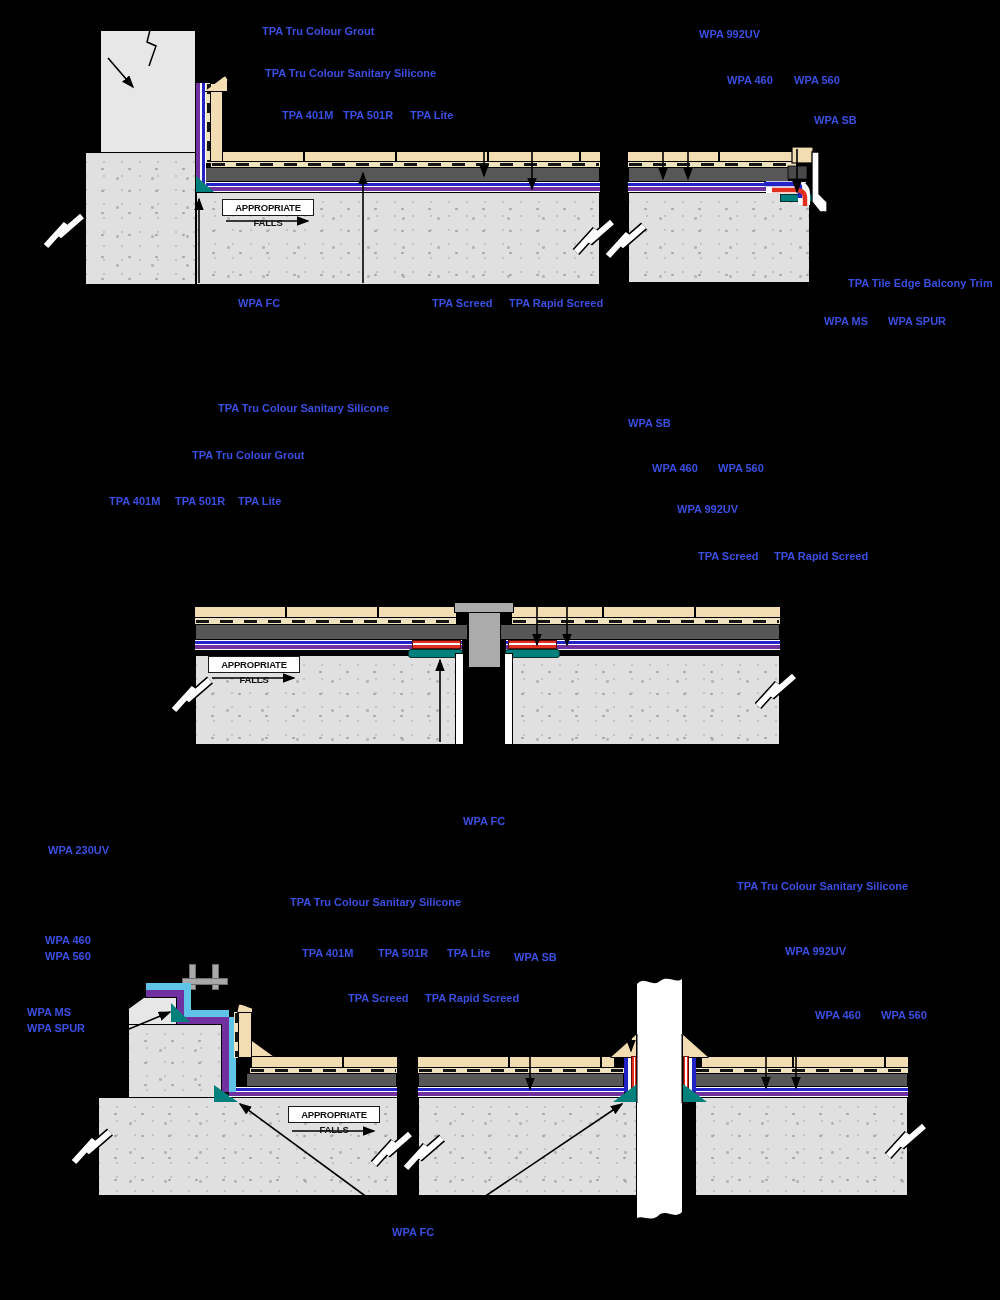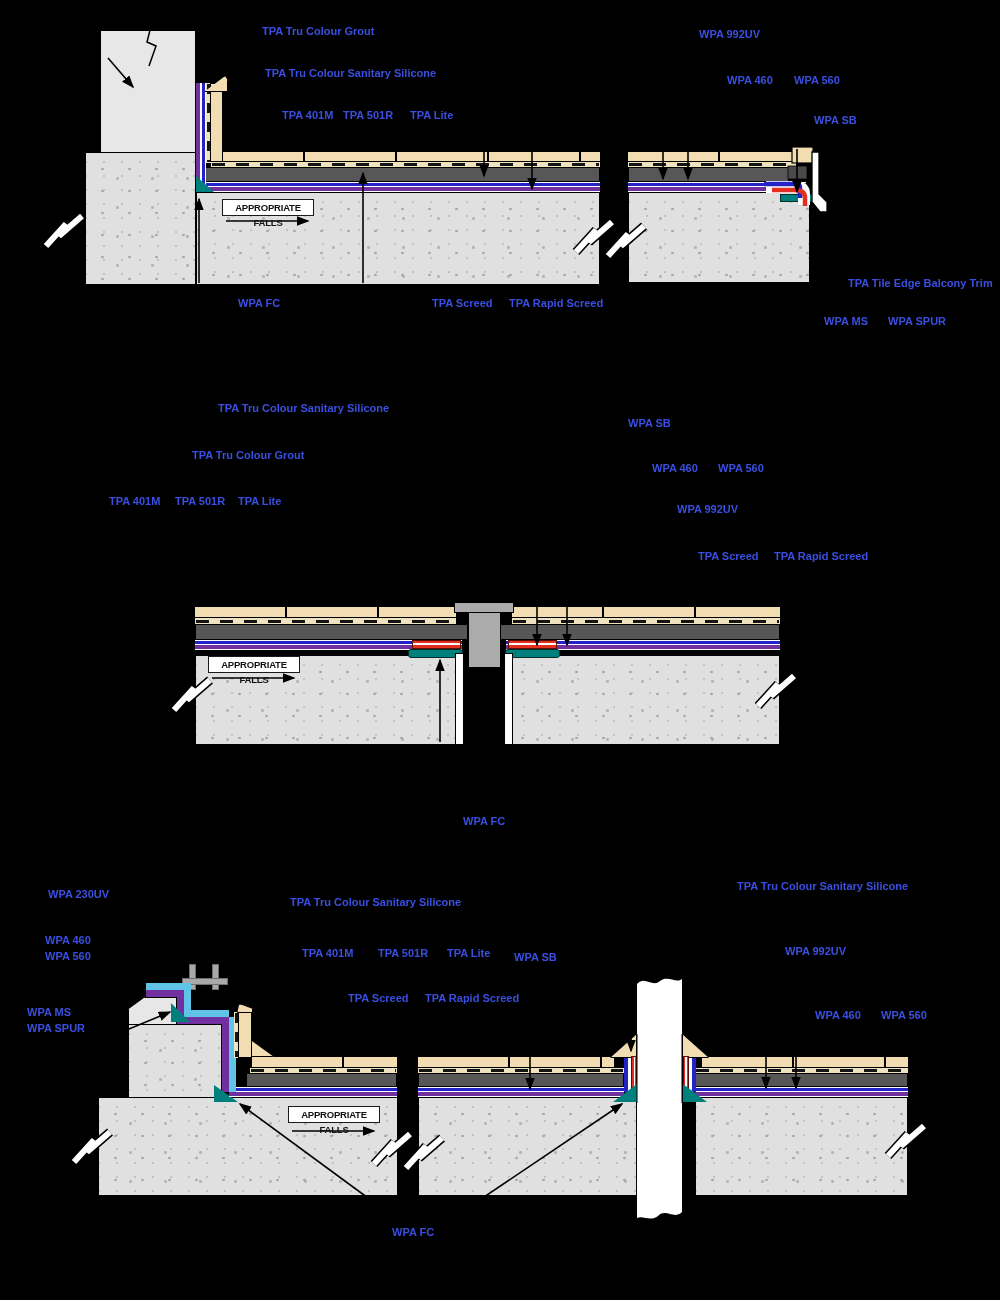--- a/index.html
+++ b/index.html
@@ -267,21 +267,21 @@
   <span class="lbl" style="left:175px;top:495px;">TPA 501R</span>
   <span class="lbl" style="left:238px;top:495px;">TPA Lite</span>
   <span class="lbl" style="left:628px;top:417px;">WPA SB</span>
   <span class="lbl" style="left:652px;top:462px;">WPA 460</span>
   <span class="lbl" style="left:718px;top:462px;">WPA 560</span>
   <span class="lbl" style="left:677px;top:503px;">WPA 992UV</span>
   <span class="lbl" style="left:698px;top:550px;">TPA Screed</span>
   <span class="lbl" style="left:774px;top:550px;">TPA Rapid Screed</span>
   <span class="lbl" style="left:463px;top:815px;">WPA FC</span>
 
-  <span class="lbl" style="left:48px;top:888px;">WPA 230UV</span>
+  <span class="lbl" style="left:48px;top:844px;">WPA 230UV</span>
   <span class="lbl" style="left:45px;top:934px;">WPA 460</span>
   <span class="lbl" style="left:45px;top:950px;">WPA 560</span>
   <span class="lbl" style="left:27px;top:1006px;">WPA MS</span>
   <span class="lbl" style="left:27px;top:1022px;">WPA SPUR</span>
   <span class="lbl" style="left:290px;top:896px;">TPA Tru Colour Sanitary Silicone</span>
   <span class="lbl" style="left:302px;top:947px;">TPA 401M</span>
   <span class="lbl" style="left:378px;top:947px;">TPA 501R</span>
   <span class="lbl" style="left:447px;top:947px;">TPA Lite</span>
   <span class="lbl" style="left:514px;top:951px;">WPA SB</span>
   <span class="lbl" style="left:348px;top:992px;">TPA Screed</span>

